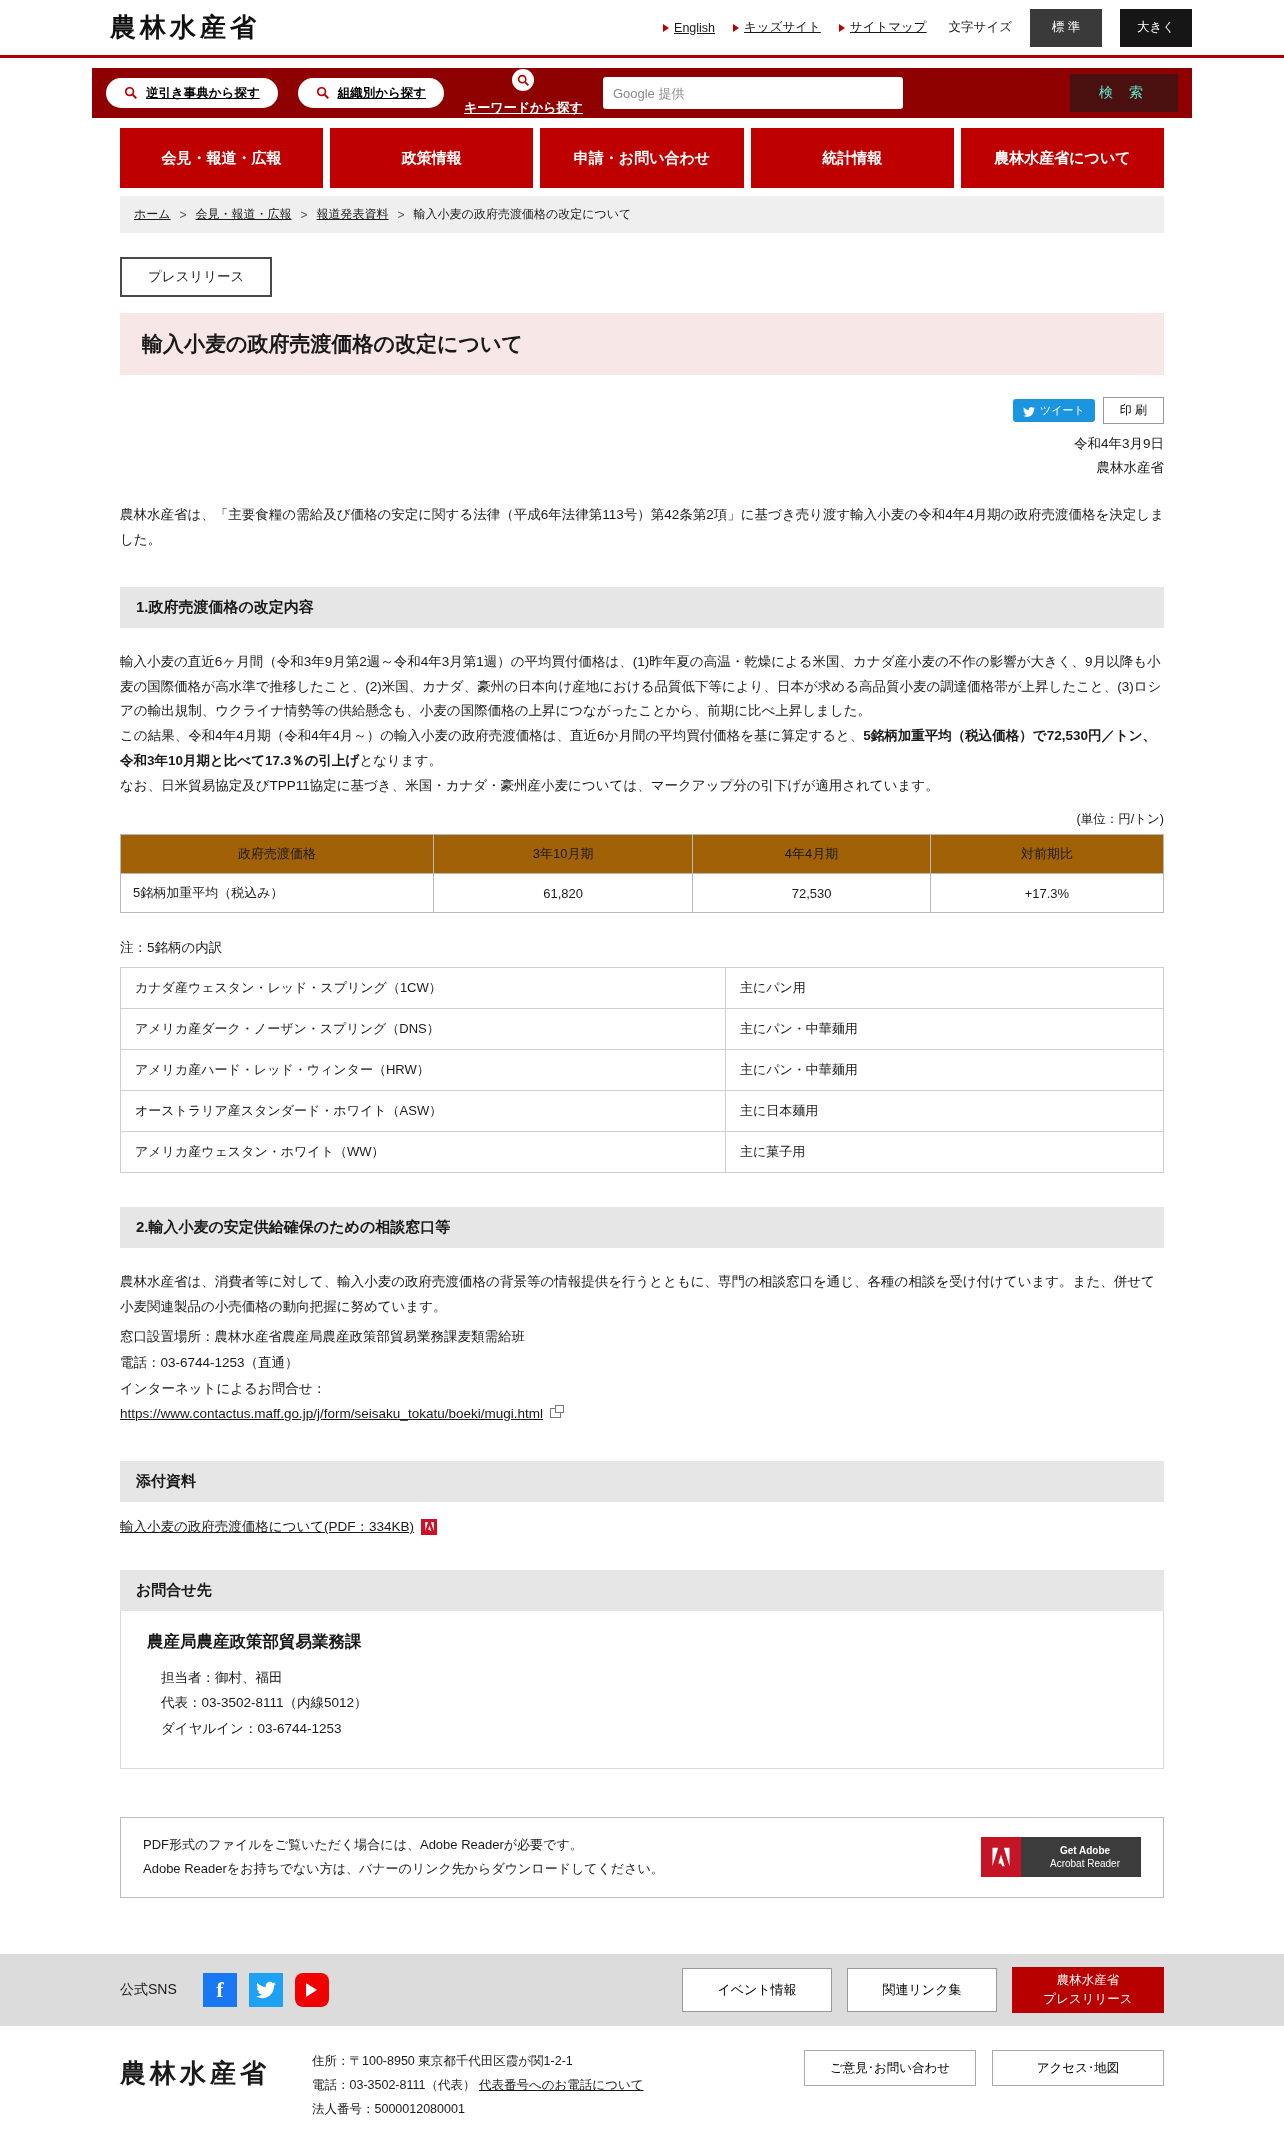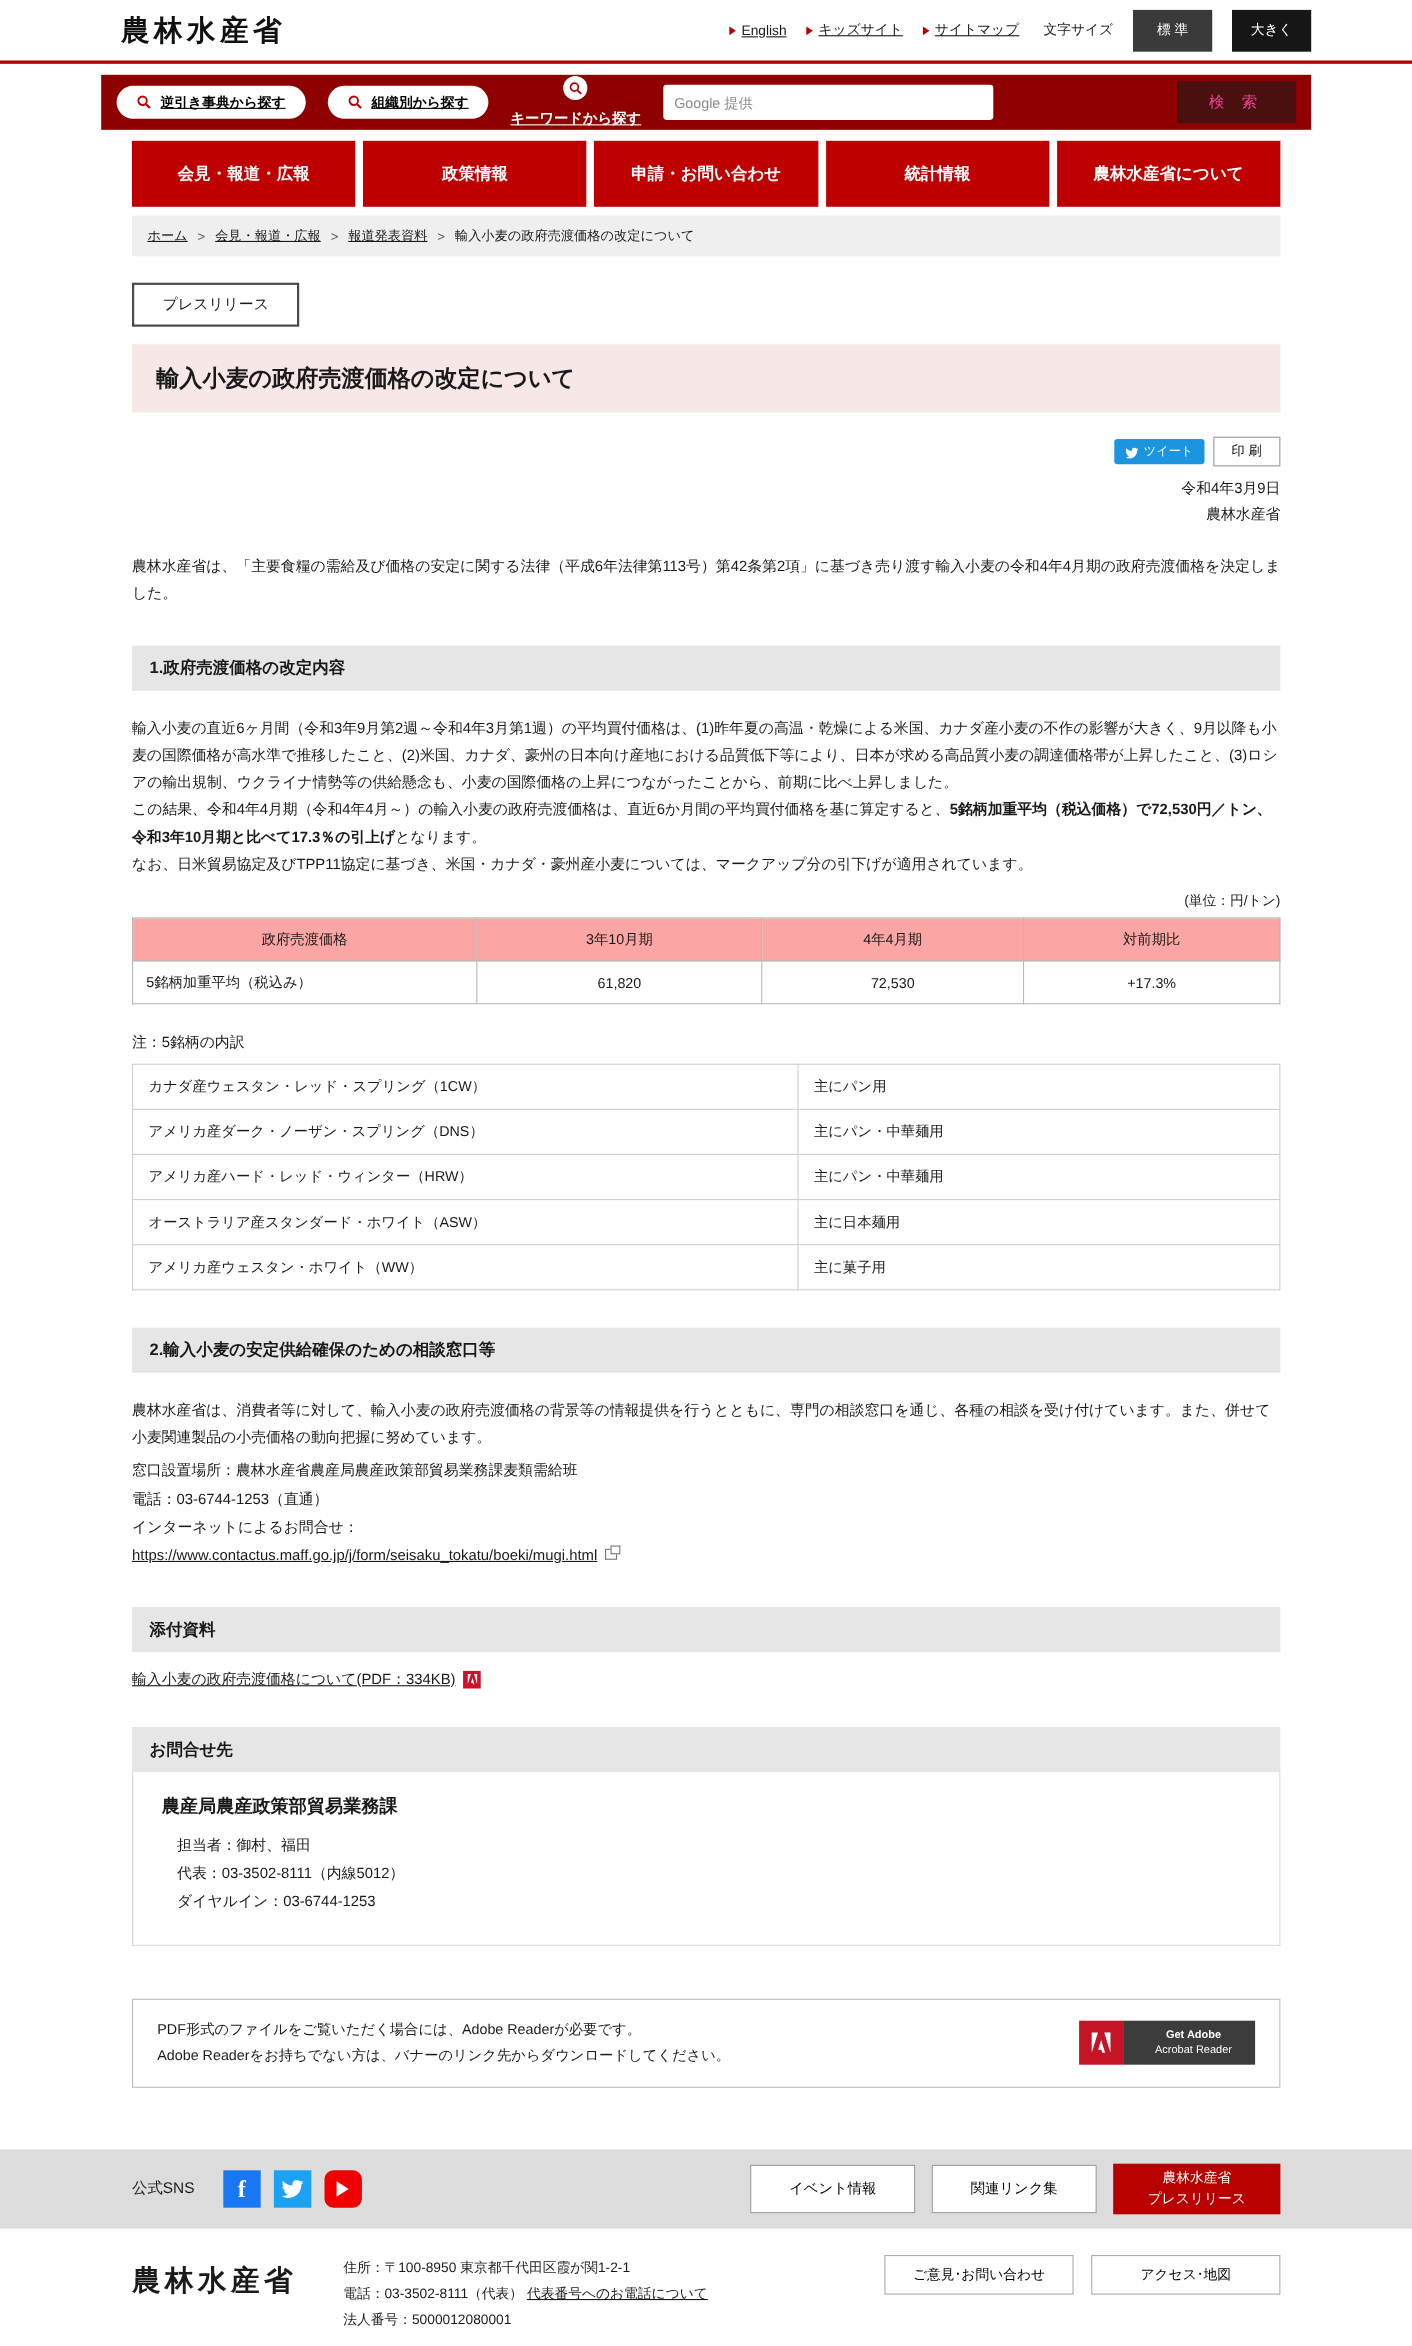--- a/index.html
+++ b/index.html
@@ -32,21 +32,21 @@
   .pill { background:#fff; border:none; border-radius:16px; height:30px; padding:0 18px;
     display:flex; align-items:center; gap:8px; font-size:12.5px; font-weight:bold; }
   .pill span { text-decoration:underline; }
   .kw-group { display:flex; align-items:center; gap:8px;flex-direction:column; }
   .mag-circle { width:22px; height:22px; border-radius:50%; background:#fff;
     display:inline-flex; align-items:center; justify-content:center; }
   .kw-label { color:#fff; font-weight:bold; font-size:13px; text-decoration:underline; }
   .google-input { width:300px; height:32px; border:none; border-radius:3px; padding:0 10px;
     font-size:13px; font-family:inherit; }
   .google-input::placeholder { color:#8a8a8a; }
-  .search-submit { margin-left:auto; width:108px; height:38px; background:#4a1010; color:#ec4899;
+  .search-submit { margin-left:auto; width:108px; height:38px; background:#4a1010; color:#5eead4;
     border:none; font-size:14px; letter-spacing:6px; }
 
   
   .main-nav { width:1044px; margin:10px auto 0; display:flex; gap:7px; }
   .nav-btn { flex:1; height:60px; background:#bf0000; color:#fff; border:none;
     font-size:15px; font-weight:bold; }
 
   
   .breadcrumb { width:1044px; margin:8px auto 0; background:#efefef; font-size:12px;
     padding:10px 14px; display:flex; align-items:center; gap:9px; flex-wrap:wrap; }
@@ -68,21 +68,21 @@
   .date-block { text-align:right; margin-top:8px; line-height:1.8; font-size:13.5px; }
 
   .body-text { margin-top:22px; line-height:1.85; }
   .section-heading { margin-top:34px; background:#e6e6e6; font-size:15px; font-weight:bold;
     padding:11px 16px; }
   .unit-note { text-align:right; font-size:12.5px; margin-top:12px; }
 
   table { width:100%; border-collapse:collapse; }
   .price-table { margin-top:6px; }
   .price-table th, .price-table td { border:1px solid #b8b8b8; padding:10px 12px; font-size:13px; }
-  .price-table th { background:#fca5a5; font-weight:normal; text-align:center;margin-left:24px; }
+  .price-table th { background:#a16207; font-weight:normal; text-align:center;margin-left:24px; }
   .price-table td { text-align:center; }
   .price-table td.label-cell { text-align:left; width:30%; }
   .note-text { margin-top:26px; }
   .brands-table { margin-top:10px; }
   .brands-table td { border:1px solid #cfcfcf; padding:11px 14px; font-size:13px; }
   .brands-table td.brand { width:58%; }
 
   .contact-lines-block { margin-top:4px; line-height:1.9; }
   .ext-icon { display:inline-block; width:11px; height:10px; border:1px solid #777;
     position:relative; margin-left:7px; background:#fff; }

